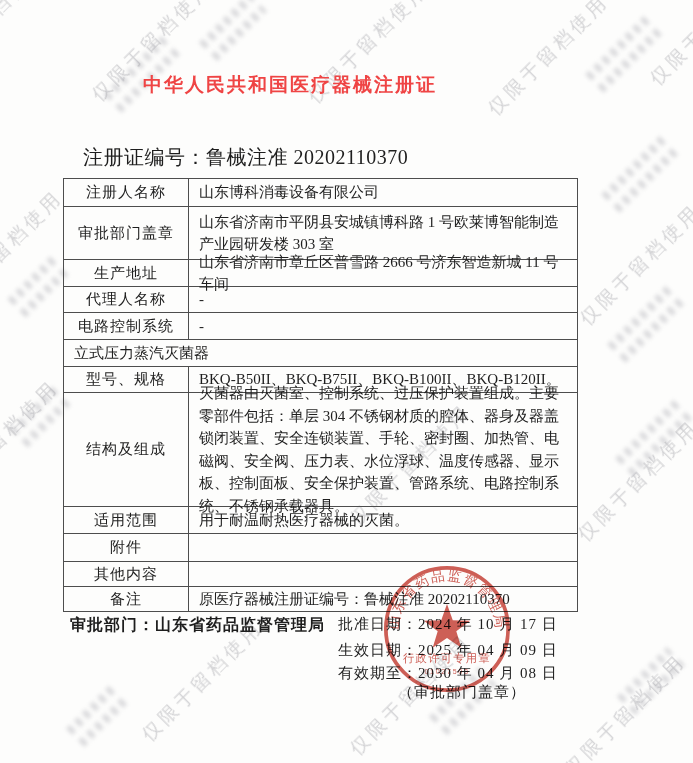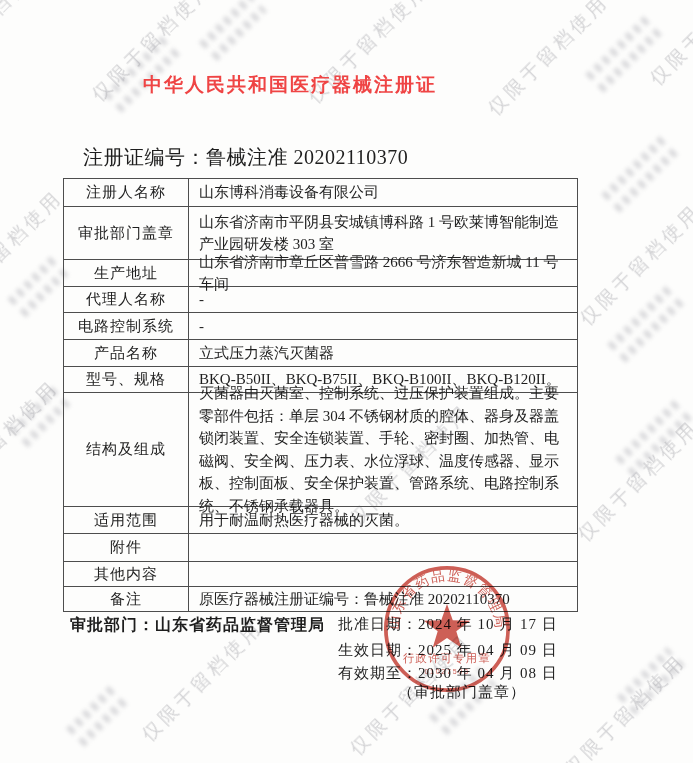--- a/index.html
+++ b/index.html
@@ -149,21 +149,20 @@
     </div>
     <div class="tr" style="height:26px">
       <div class="th">代理人名称</div>
       <div class="td">-</div>
     </div>
     <div class="tr" style="height:27px">
       <div class="th">电路控制系统</div>
       <div class="td">-</div>
     </div>
     <div class="tr" style="height:27px">
-      <div class="th">产品名称</div>
       <div class="td">立式压力蒸汽灭菌器</div>
     </div>
     <div class="tr" style="height:26px">
       <div class="th">型号、规格</div>
       <div class="td">BKQ-B50II、BKQ-B75II、BKQ-B100II、BKQ-B120II。</div>
     </div>
     <div class="tr" style="height:114px">
       <div class="th">结构及组成</div>
       <div class="td">灭菌器由灭菌室、控制系统、过压保护装置组成。主要零部件包括：单层 304 不锈钢材质的腔体、器身及器盖锁闭装置、安全连锁装置、手轮、密封圈、加热管、电磁阀、安全阀、压力表、水位浮球、温度传感器、显示板、控制面板、安全保护装置、管路系统、电路控制系统、不锈钢承载器具。</div>
     </div>

